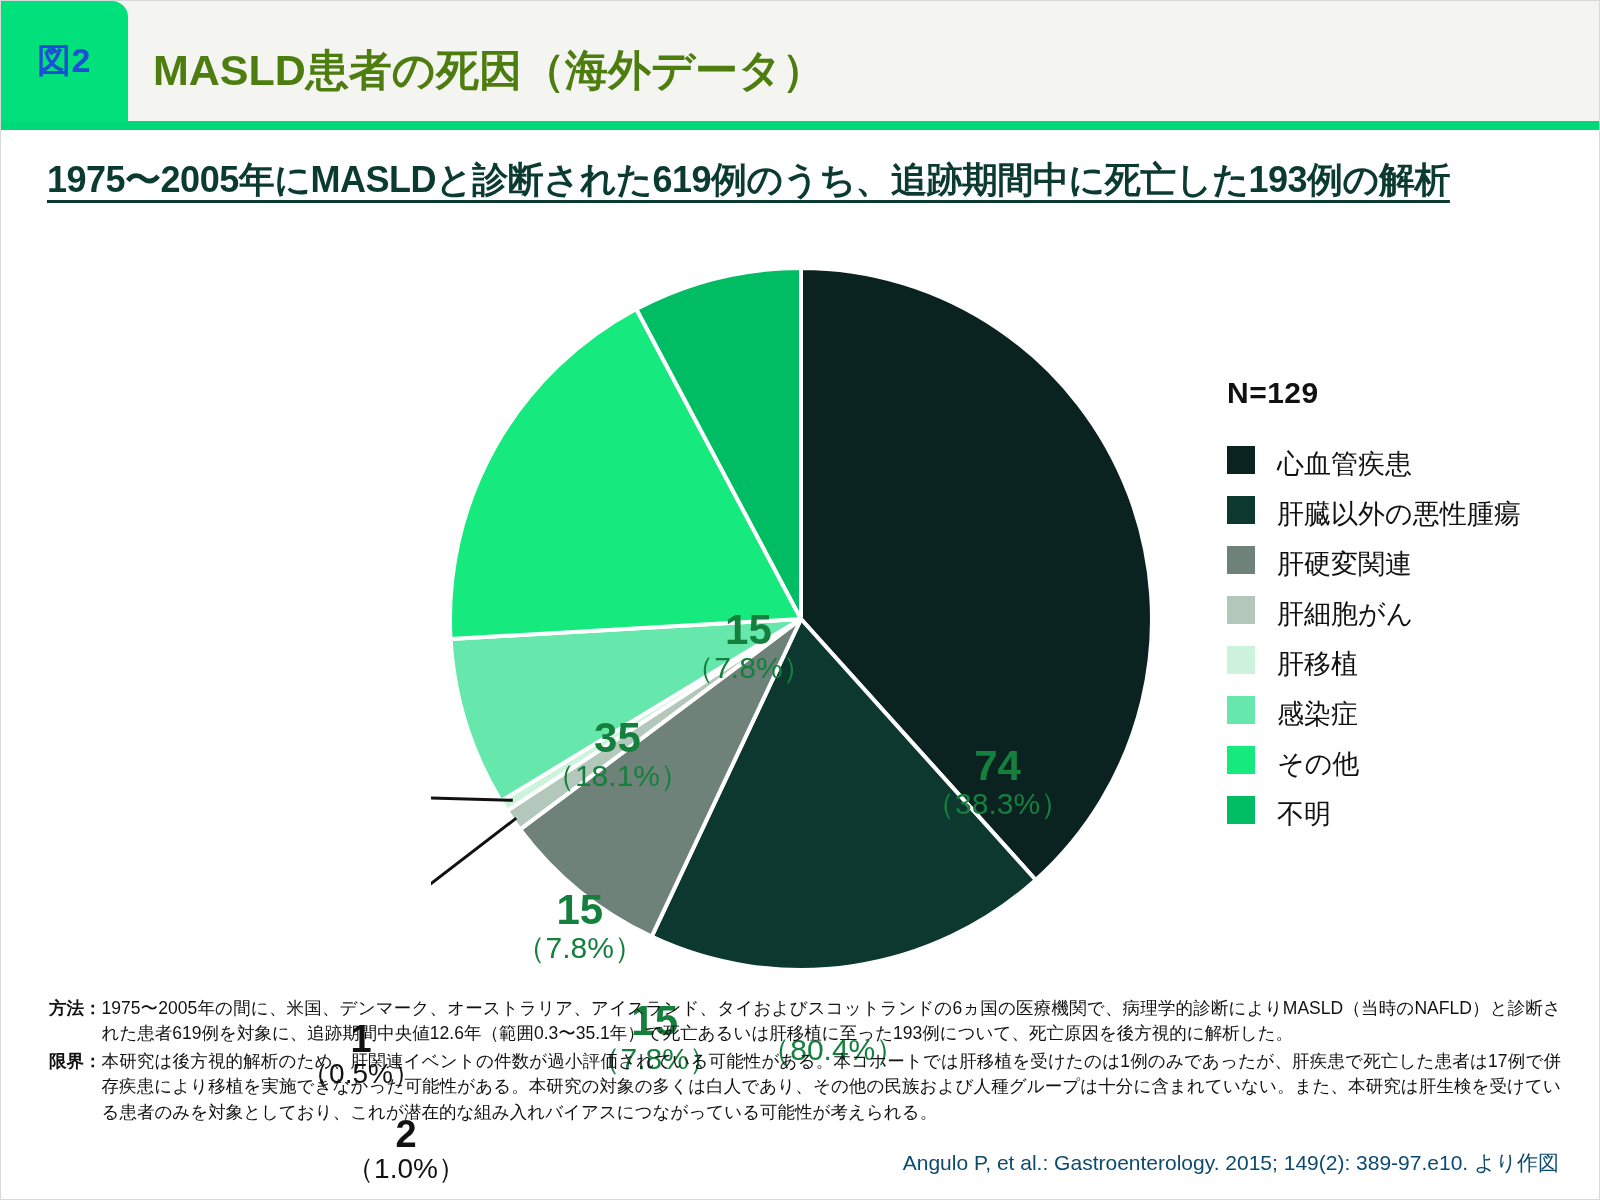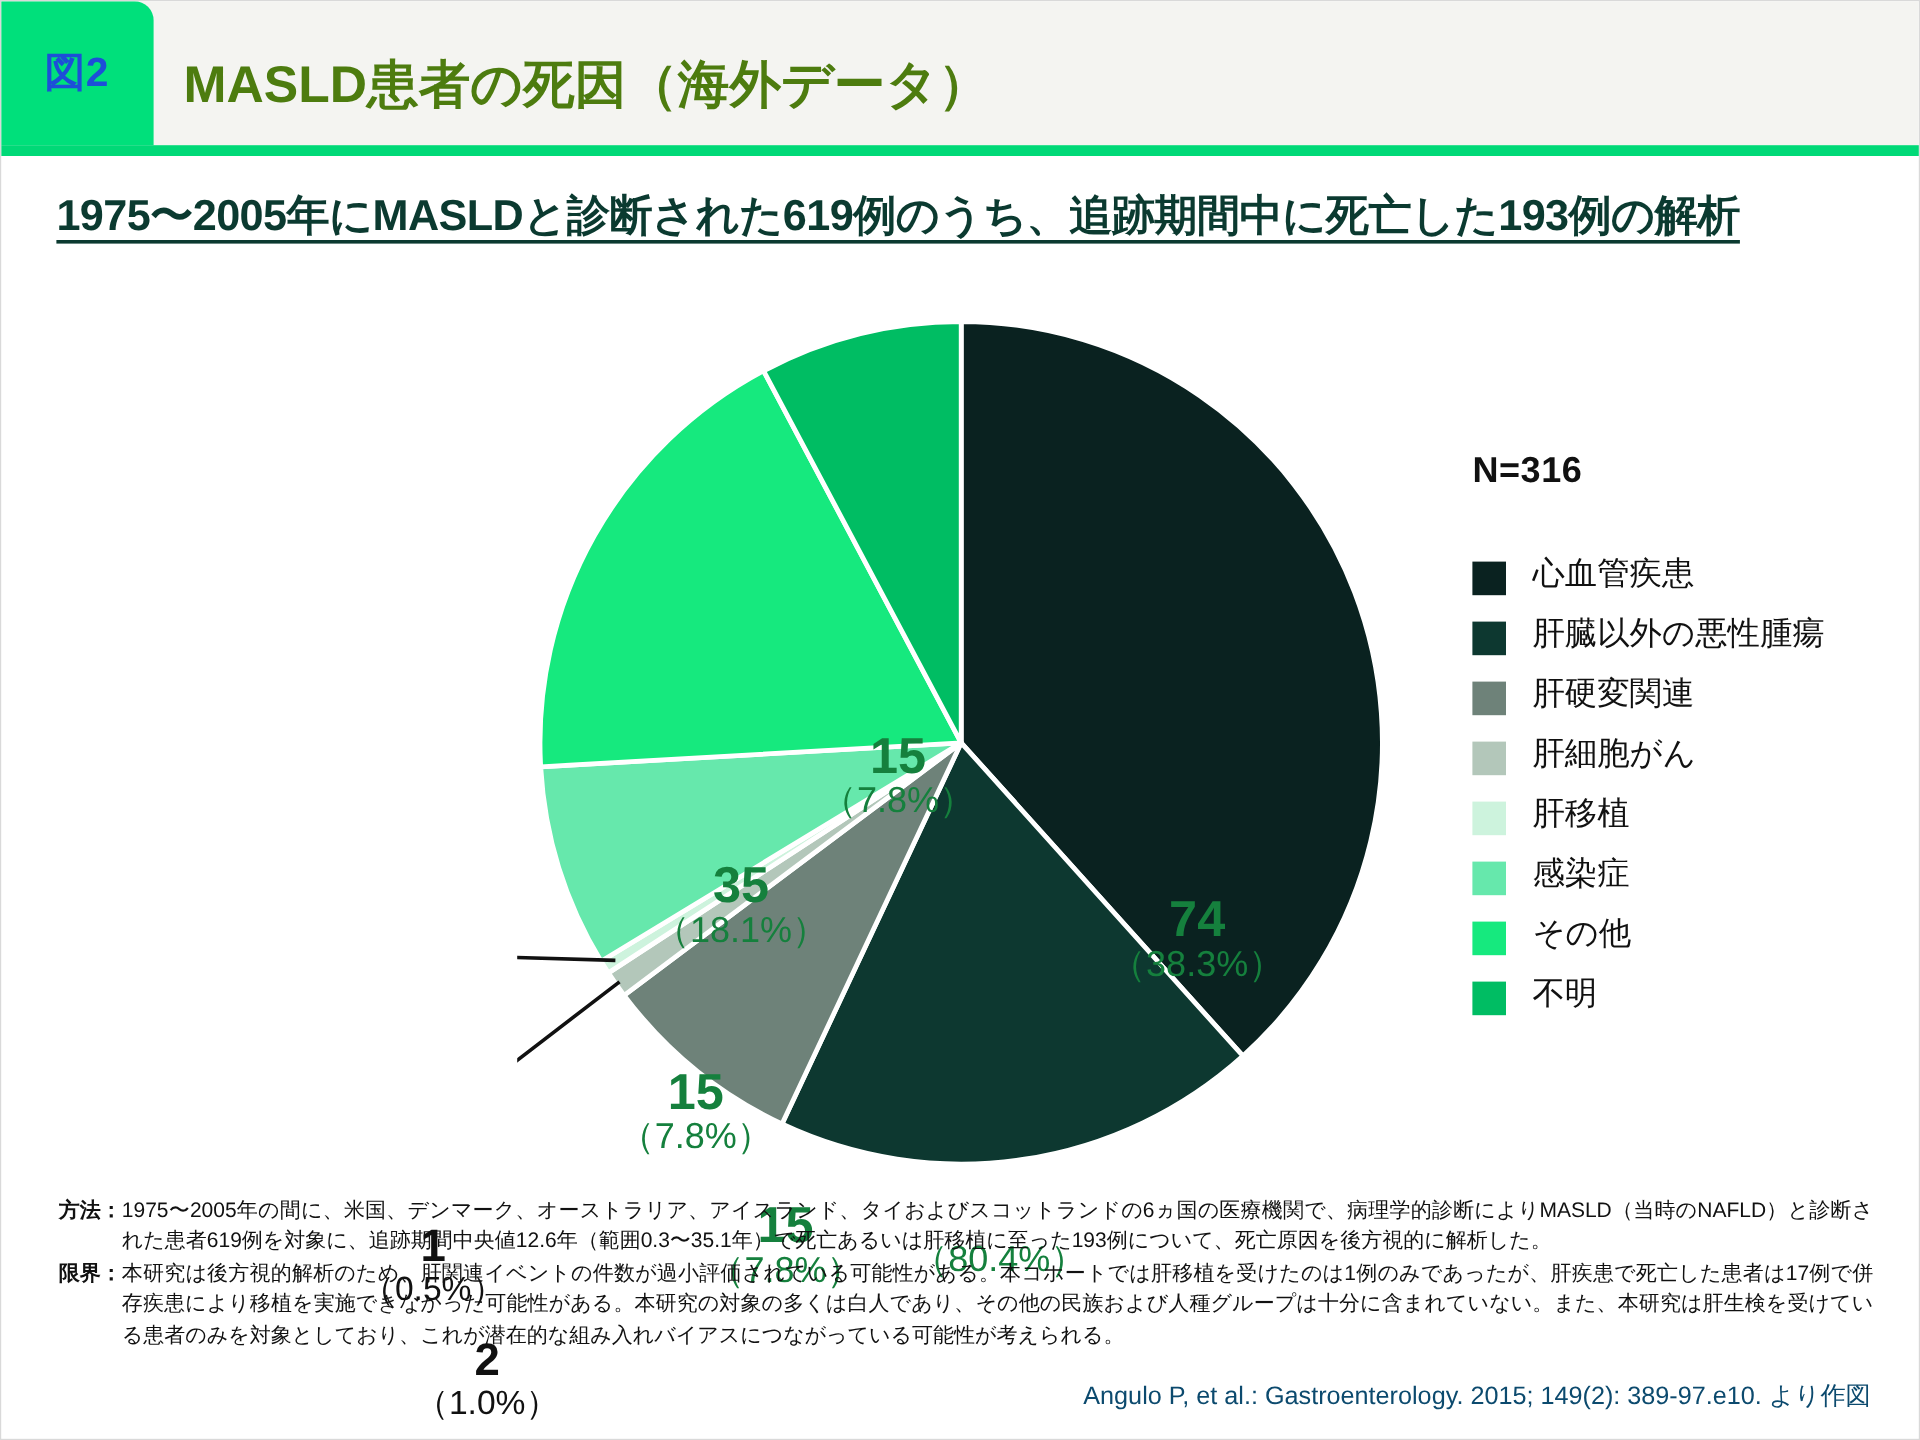--- a/index.html
+++ b/index.html
@@ -26,21 +26,21 @@
   .slice-label{position:absolute;text-align:center;color:#15803d;line-height:1.06;pointer-events:none;}
   .slice-label .v{font-size:42px;font-weight:bold;display:block;}
   .slice-label .p{font-size:30px;font-weight:normal;display:block;}
   .slice-label.outside{color:#111111;}
   .slice-label.outside .v{font-size:38px;}
   .slice-label.outside .p{font-size:28px;}
 
   
   #legend{position:absolute;left:1204px;top:375px;width:330px;}
   #legend-total{font-size:30px;font-weight:bold;color:#111;margin:0 0 36px 22px;letter-spacing:.5px;}
-  .legend-row{display:flex;align-items:flex-end;height:50px;}
+  .legend-row{display:flex;align-items:flex-start;height:50px;}
   .legend-swatch{width:28px;height:28px;flex:0 0 28px;margin-left:22px;}
   .legend-text{margin-left:22px;font-size:27px;color:#111;white-space:nowrap;}
 
   
   #notes{position:absolute;left:48px;top:995px;width:1512px;}
   .note{display:flex;align-items:flex-start;font-size:17.5px;color:#111;line-height:1.45;margin-bottom:2px;}
   .note-key{font-weight:bold;flex:0 0 auto;white-space:nowrap;}
   .note-body{flex:1 1 auto;text-align:justify;}
   #note-limit .note-body{text-indent:0;}
 
@@ -107,21 +107,21 @@
           <span class="p">（18.1%）</span>
         </div>
         <div class="slice-label" style="left: 657.391px; top: 366.835px; width: 180px;">
           <span class="v">15</span>
           <span class="p">（7.8%）</span>
         </div>
       </div>
   </div>
 
   <div id="legend">
-    <div id="legend-total">N=316</div>
+    <div id="legend-total">N=129</div>
     <div id="legend-rows">
         <div class="legend-row">
           <span class="legend-swatch" style="background: rgb(10, 34, 32);"></span>
           <span class="legend-text">心血管疾患</span>
         </div>
         <div class="legend-row">
           <span class="legend-swatch" style="background: rgb(13, 56, 48);"></span>
           <span class="legend-text">肝臓以外の悪性腫瘍</span>
         </div>
         <div class="legend-row">

